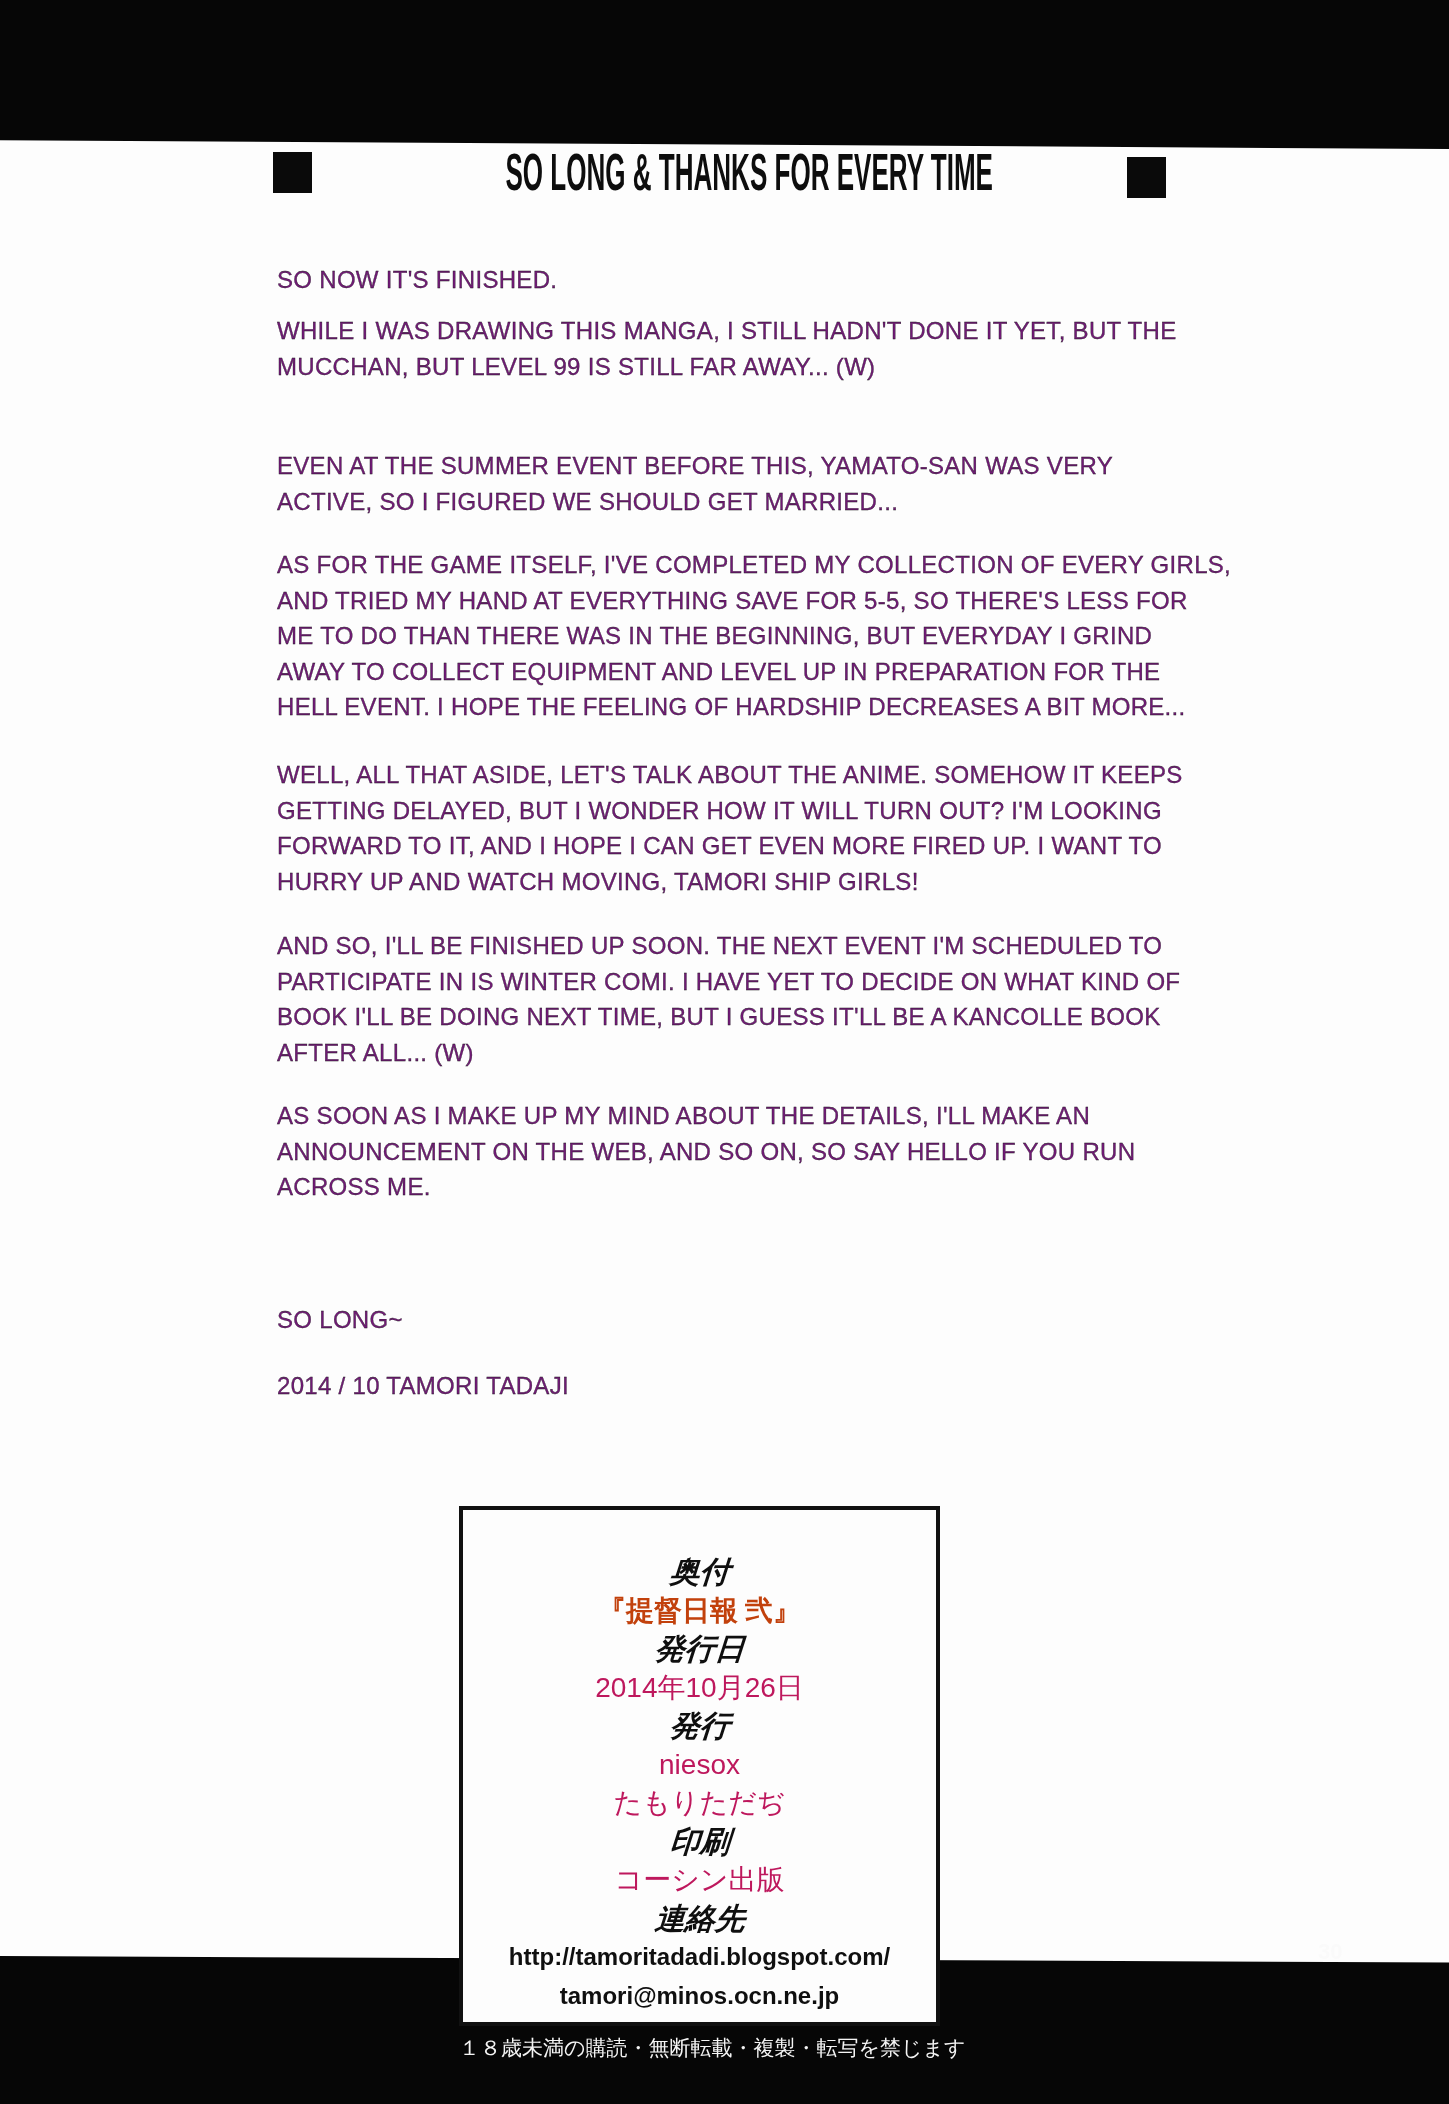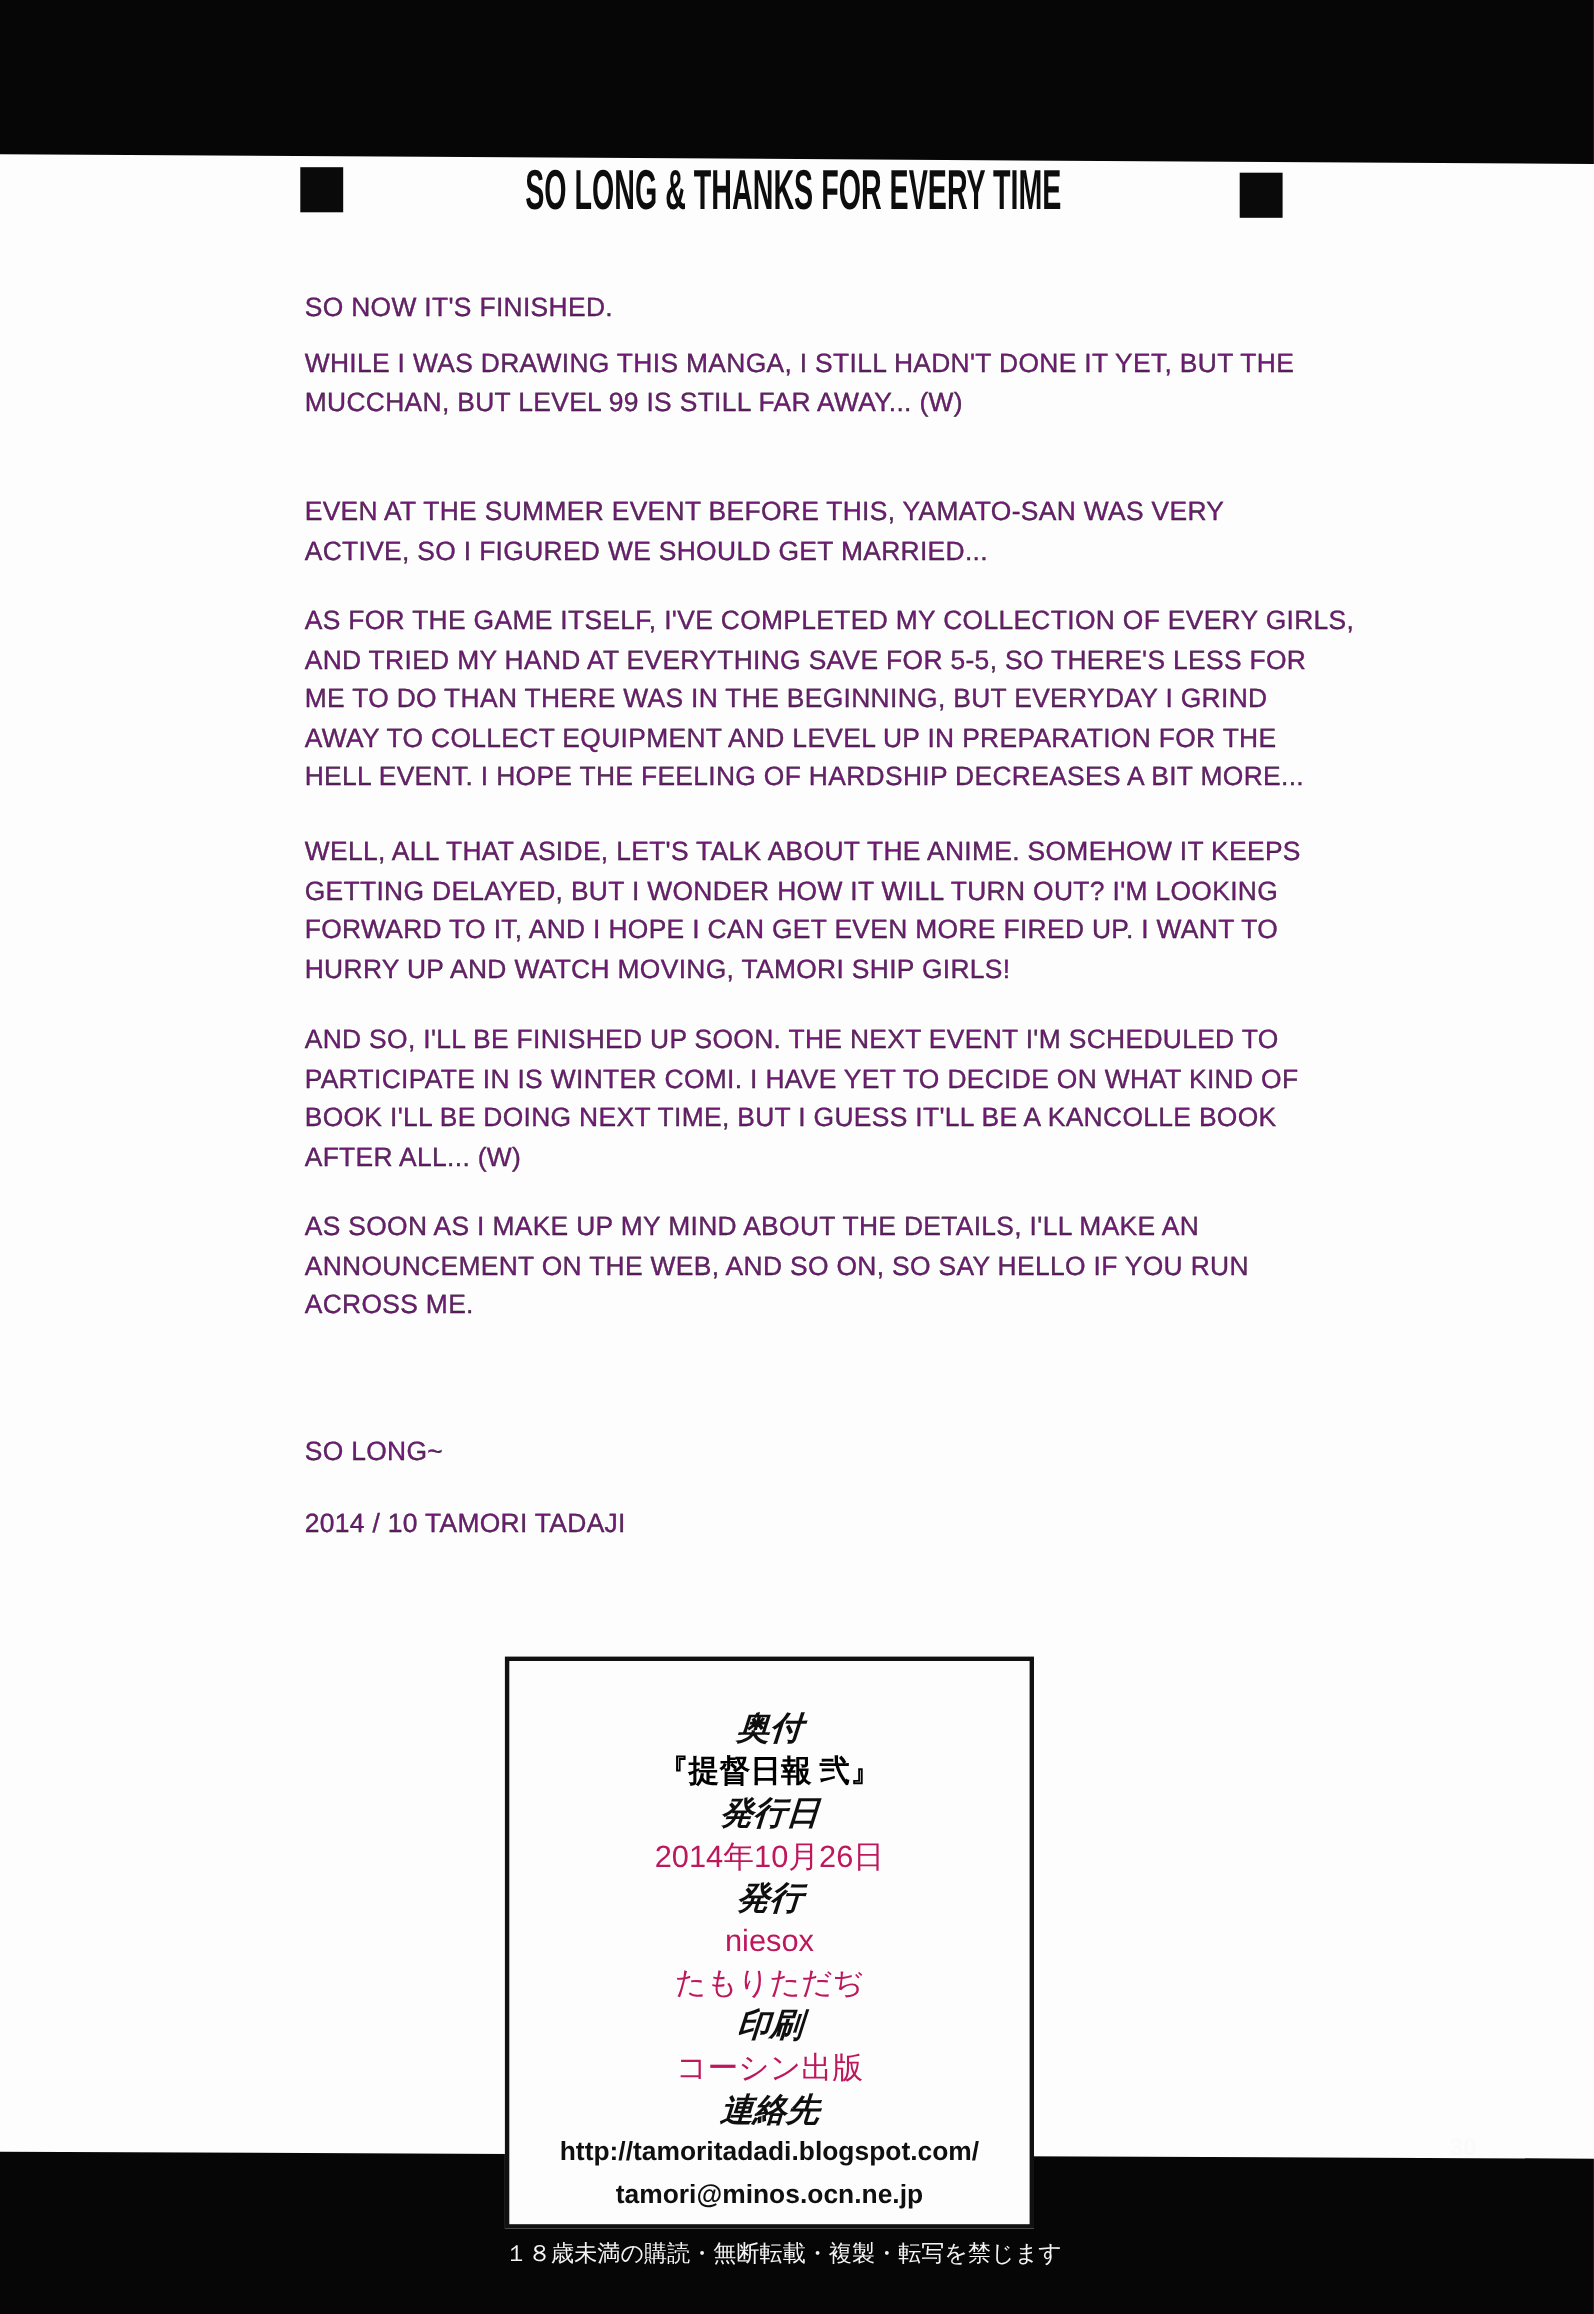--- a/index.html
+++ b/index.html
@@ -15,21 +15,21 @@
   .bar { position: absolute; left: -25px; width: 1500px; background: #060606; }
   .bar-top { top: -12px; height: 152px; transform: rotate(0.35deg); transform-origin: 0 0; }
   .bar-bottom { top: 1956px; height: 170px; transform: rotate(0.25deg); transform-origin: 0 0; }
 
   
   .tsquare { position: absolute; width: 39px; height: 41px; background: #0a0a0a; }
   .tsq-left  { left: 273px; top: 152px; }
   .tsq-right { left: 1127px; top: 157px; }
   .title-wrap {
     position: absolute; left: 312px; top: 143px; width: 874px; height: 62px;
-    line-height: 62px; text-align: left; white-space: nowrap; padding-left: 16px;
+    line-height: 62px; text-align: center; white-space: nowrap;
   }
   .title-text {
     display: inline-block;
     font-size: 42px; font-weight: bold; letter-spacing: 0px;
     transform: scale(0.62, 1.22);
     transform-origin: 50% 55%;
     color: #0d0d0d;
   }
 
   
@@ -58,21 +58,21 @@
     font-family: "Liberation Serif", serif;
     font-weight: bold; font-style: italic;
     font-size: 30px;
     transform: skewX(-4deg);
     color: #0f0f0f;
   }
   .c-booktitle span {
     font-family: "Liberation Serif", serif;
     font-weight: bold;
     font-size: 28px;
-    color: #000000;
+    color: #c2410c;
   }
   .c-value { font-size: 28px; color: #be185d; }
   .c-url { font-size: 24px; font-weight: bold; color: #0f0f0f; }
 
   
   .footer-notice {
     position: absolute; left: 459px; top: 2034px; width: 481px;
     text-align: center;
     color: #f4f4f4; font-size: 21px; letter-spacing: 0px;
     z-index: 4; white-space: nowrap;

